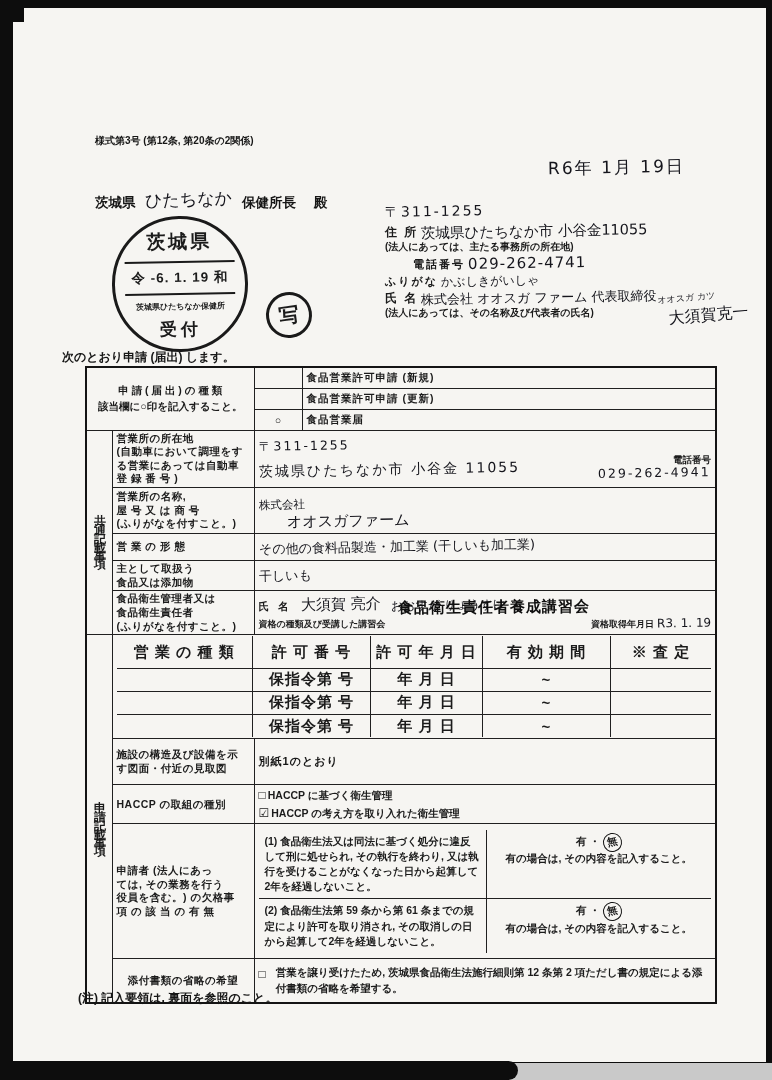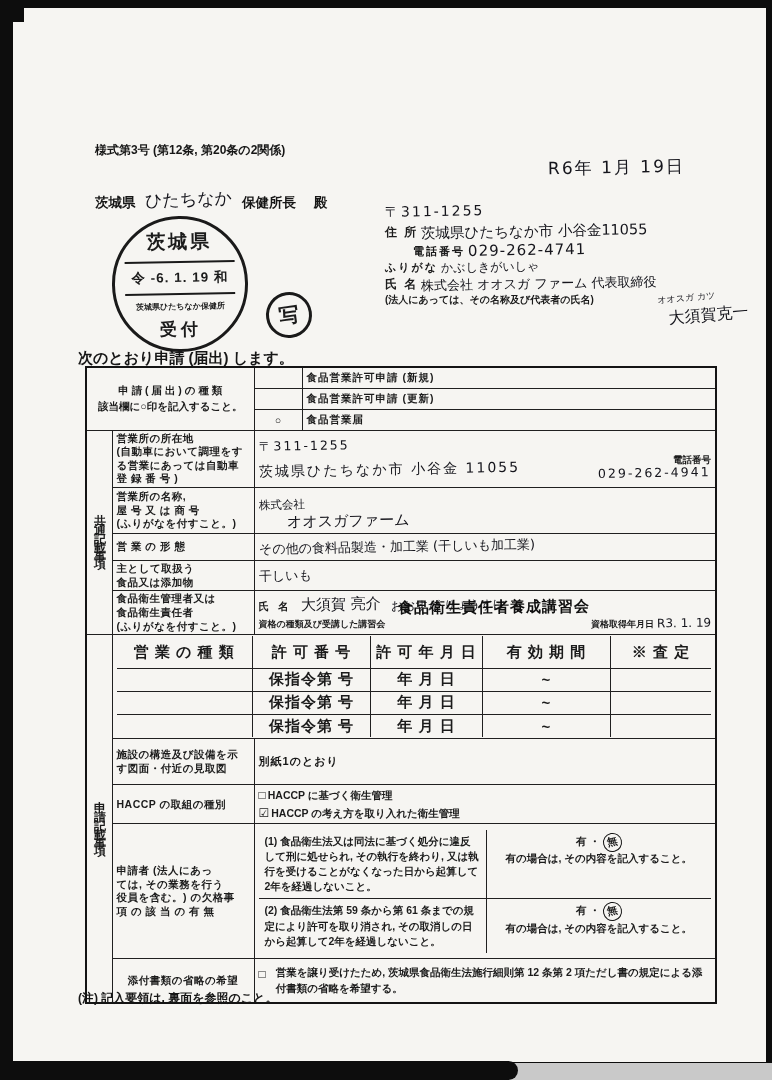--- a/index.html
+++ b/index.html
@@ -17,21 +17,21 @@
   .scan-corner{position:absolute;left:0;top:0;width:24px;height:22px;background:#0d0d0d;}
   .bottom-gray{position:absolute;left:500px;right:0;bottom:0;height:17px;background:#c9c9c9;}
   .bottom-black-bar{position:absolute;left:0;bottom:0;width:518px;height:19px;background:#0d0d0d;
     border-top-right-radius:10px;border-bottom-right-radius:10px;}
   .abs{position:absolute;}
   .print{font-weight:bold;color:#161616;}
   .hw{font-family:"DejaVu Sans",sans-serif;font-weight:400;color:#15151c;display:inline-block;transform:rotate(-1deg);}
   .prelines{white-space:pre-line;}
 
   
-  .form-no{left:95px;top:142px;font-size:12px;}
+  .form-no{left:95px;top:134px;font-size:10px;}
   .date-hw{left:548px;top:156px;font-size:17px;letter-spacing:2px;}
   .addressee{left:95px;top:190px;font-size:13.5px;}
   .addressee .hw{font-size:17px;transform:translateY(-2px) rotate(-2deg);margin:0 6px;}
 
   
   .stamp{
     left:112px;top:216px;width:136px;height:136px;border:3px solid #1a1a1a;border-radius:50%;
     display:flex;flex-direction:column;align-items:center;justify-content:space-between;
     box-sizing:border-box;padding:10px 0 8px 0;background:transparent;transform:rotate(-1deg);
   }
@@ -53,21 +53,21 @@
   .applicant .small-note{font-weight:bold;font-size:10px;letter-spacing:0;}
   .postal-hw{font-size:14px;letter-spacing:2px;}
   .addr-hw{font-size:14.5px;}
   .tel-hw{font-size:15px;letter-spacing:1px;}
   .kana-hw{font-size:12px;}
   .name-hw{font-size:13px;}
   .sig-block{position:absolute;right:-48px;top:86px;width:120px;text-align:left;transform:rotate(-4deg);}
   .sig-kana{font-size:9px;display:block;}
   .sig-name{font-size:16px;display:block;margin-top:2px;margin-left:10px;}
 
-  .declaration{left:78px;top:349px;font-size:15px;}
+  .declaration{left:62px;top:349px;font-size:12px;}
 
   
   table.main{
     position:absolute;left:85px;top:366px;width:632px;
     border-collapse:collapse;table-layout:fixed;border:2px solid #141414;
   }
   table.main td{
     border:1.4px solid #202020;padding:1px 4px;font-size:10.5px;vertical-align:middle;
     overflow:hidden;
   }
@@ -149,20 +149,21 @@
   <div class="s-label">受付</div>
 </div>
 <div class="abs copy-mark">写</div>
 
 <div class="abs applicant">
   <div class="row"><span class="hw postal-hw">〒311-1255</span></div>
   <div class="row">
     <span class="lab">住  所</span>
     <span class="hw addr-hw">茨城県ひたちなか市 小谷金11055</span>
   </div>
+  <div class="row small-note">(法人にあっては、主たる事務所の所在地)</div>
   <div class="row" style="margin-left:28px">
     <span class="lab" style="font-size:11px">電話番号</span>
     <span class="hw tel-hw">029-262-4741</span>
   </div>
   <div class="row">
     <span class="lab" style="font-size:11px">ふりがな</span>
     <span class="hw kana-hw">かぶしきがいしゃ</span>
   </div>
   <div class="row">
     <span class="lab">氏  名</span>

